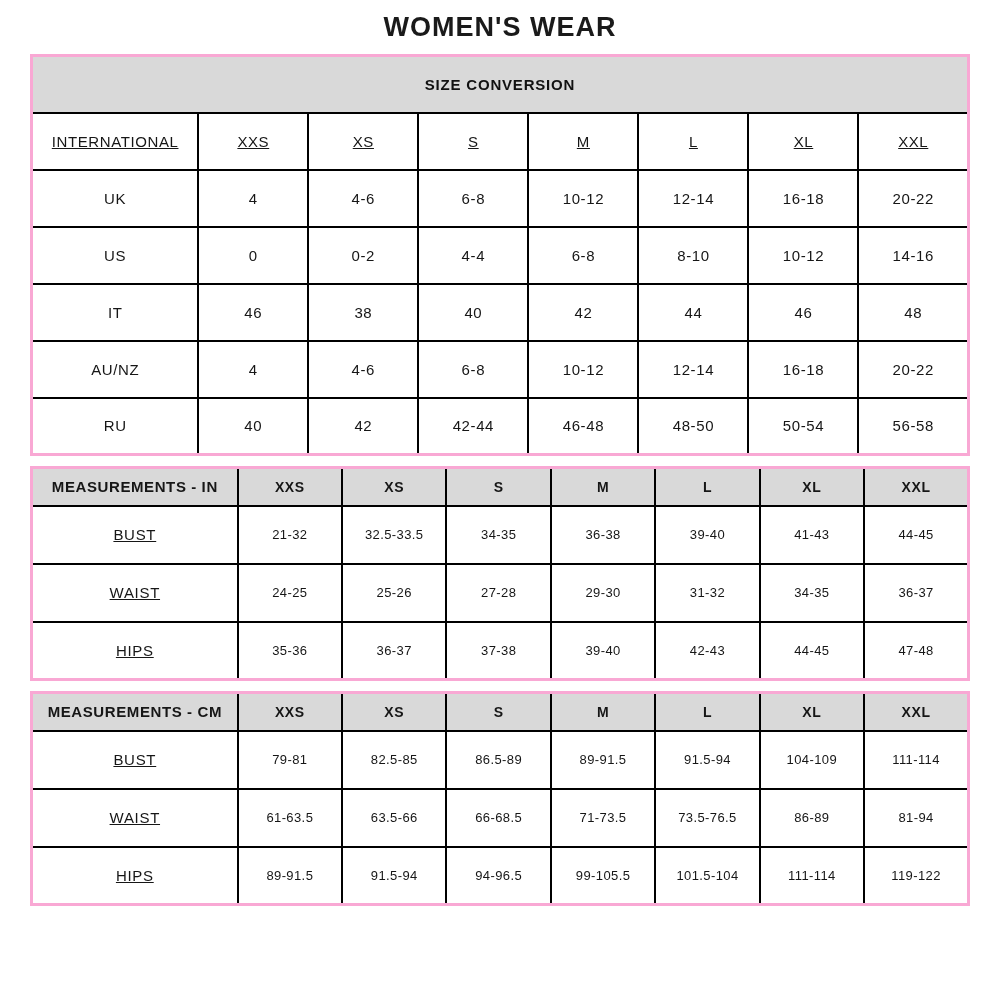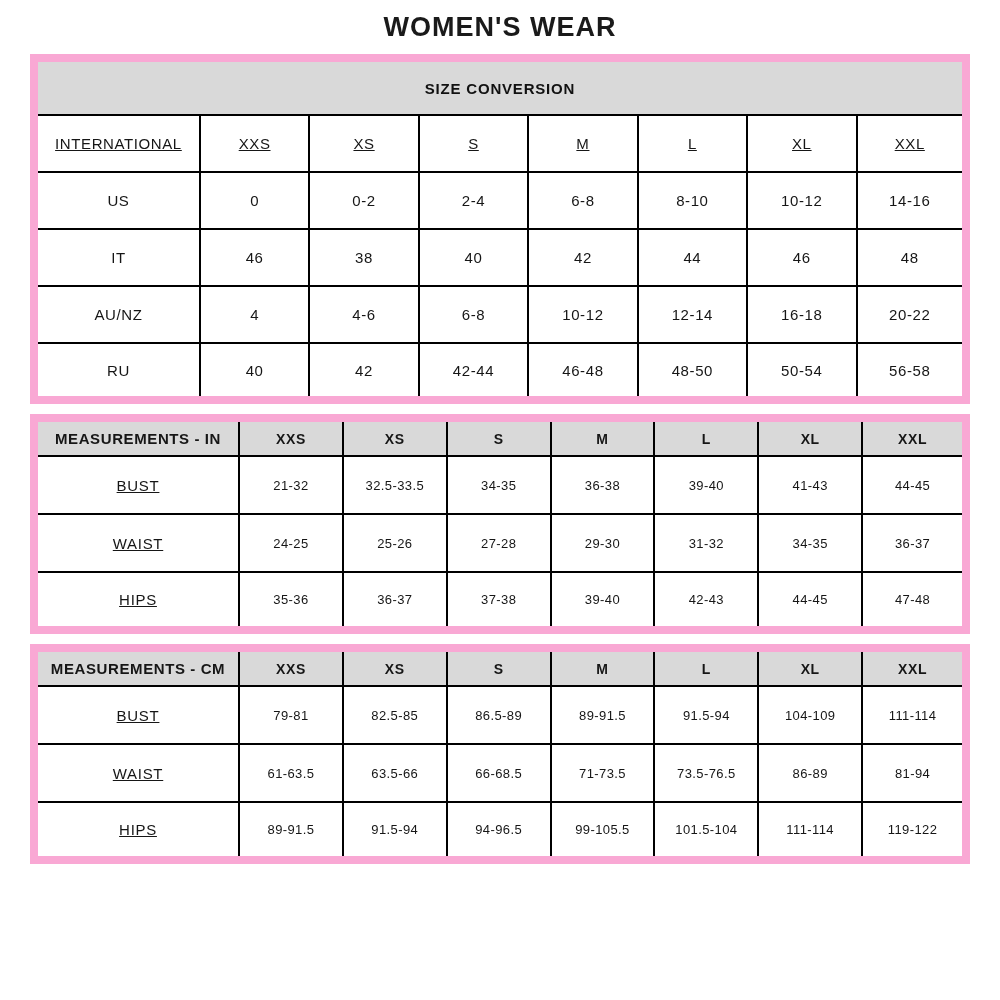--- a/index.html
+++ b/index.html
@@ -21,21 +21,21 @@
     font-weight: bold;
     letter-spacing: 1px;
     color: #1a1a1a;
     margin-bottom: 11px;
   }
   table {
     width: 940px;
     border-collapse: collapse;
     table-layout: fixed;
   }
-  table { border: 8px solid #f9a8d4; }
+  table { border: 3px solid #f9a8d4; }
   th, td {
     border: 2px solid #000;
     text-align: center;
     vertical-align: middle;
     font-weight: normal;
     color: #161616;
   }
   
   .t-size .table-title th {
     height: 52px;
@@ -94,24 +94,34 @@
           <th>XS</th>
           <th>S</th>
           <th>M</th>
           <th>L</th>
           <th>XL</th>
           <th>XXL</th>
         </tr>
     </thead>
     <tbody>
         <tr>
+          <th>UK</th>
+          <td>4</td>
+          <td>4-6</td>
+          <td>6-8</td>
+          <td>10-12</td>
+          <td>12-14</td>
+          <td>16-18</td>
+          <td>20-22</td>
+        </tr>
+        <tr>
           <th>US</th>
           <td>0</td>
           <td>0-2</td>
-          <td>2-4</td>
+          <td>4-4</td>
           <td>6-8</td>
           <td>8-10</td>
           <td>10-12</td>
           <td>14-16</td>
         </tr>
         <tr>
           <th>IT</th>
           <td>46</td>
           <td>38</td>
           <td>40</td>

